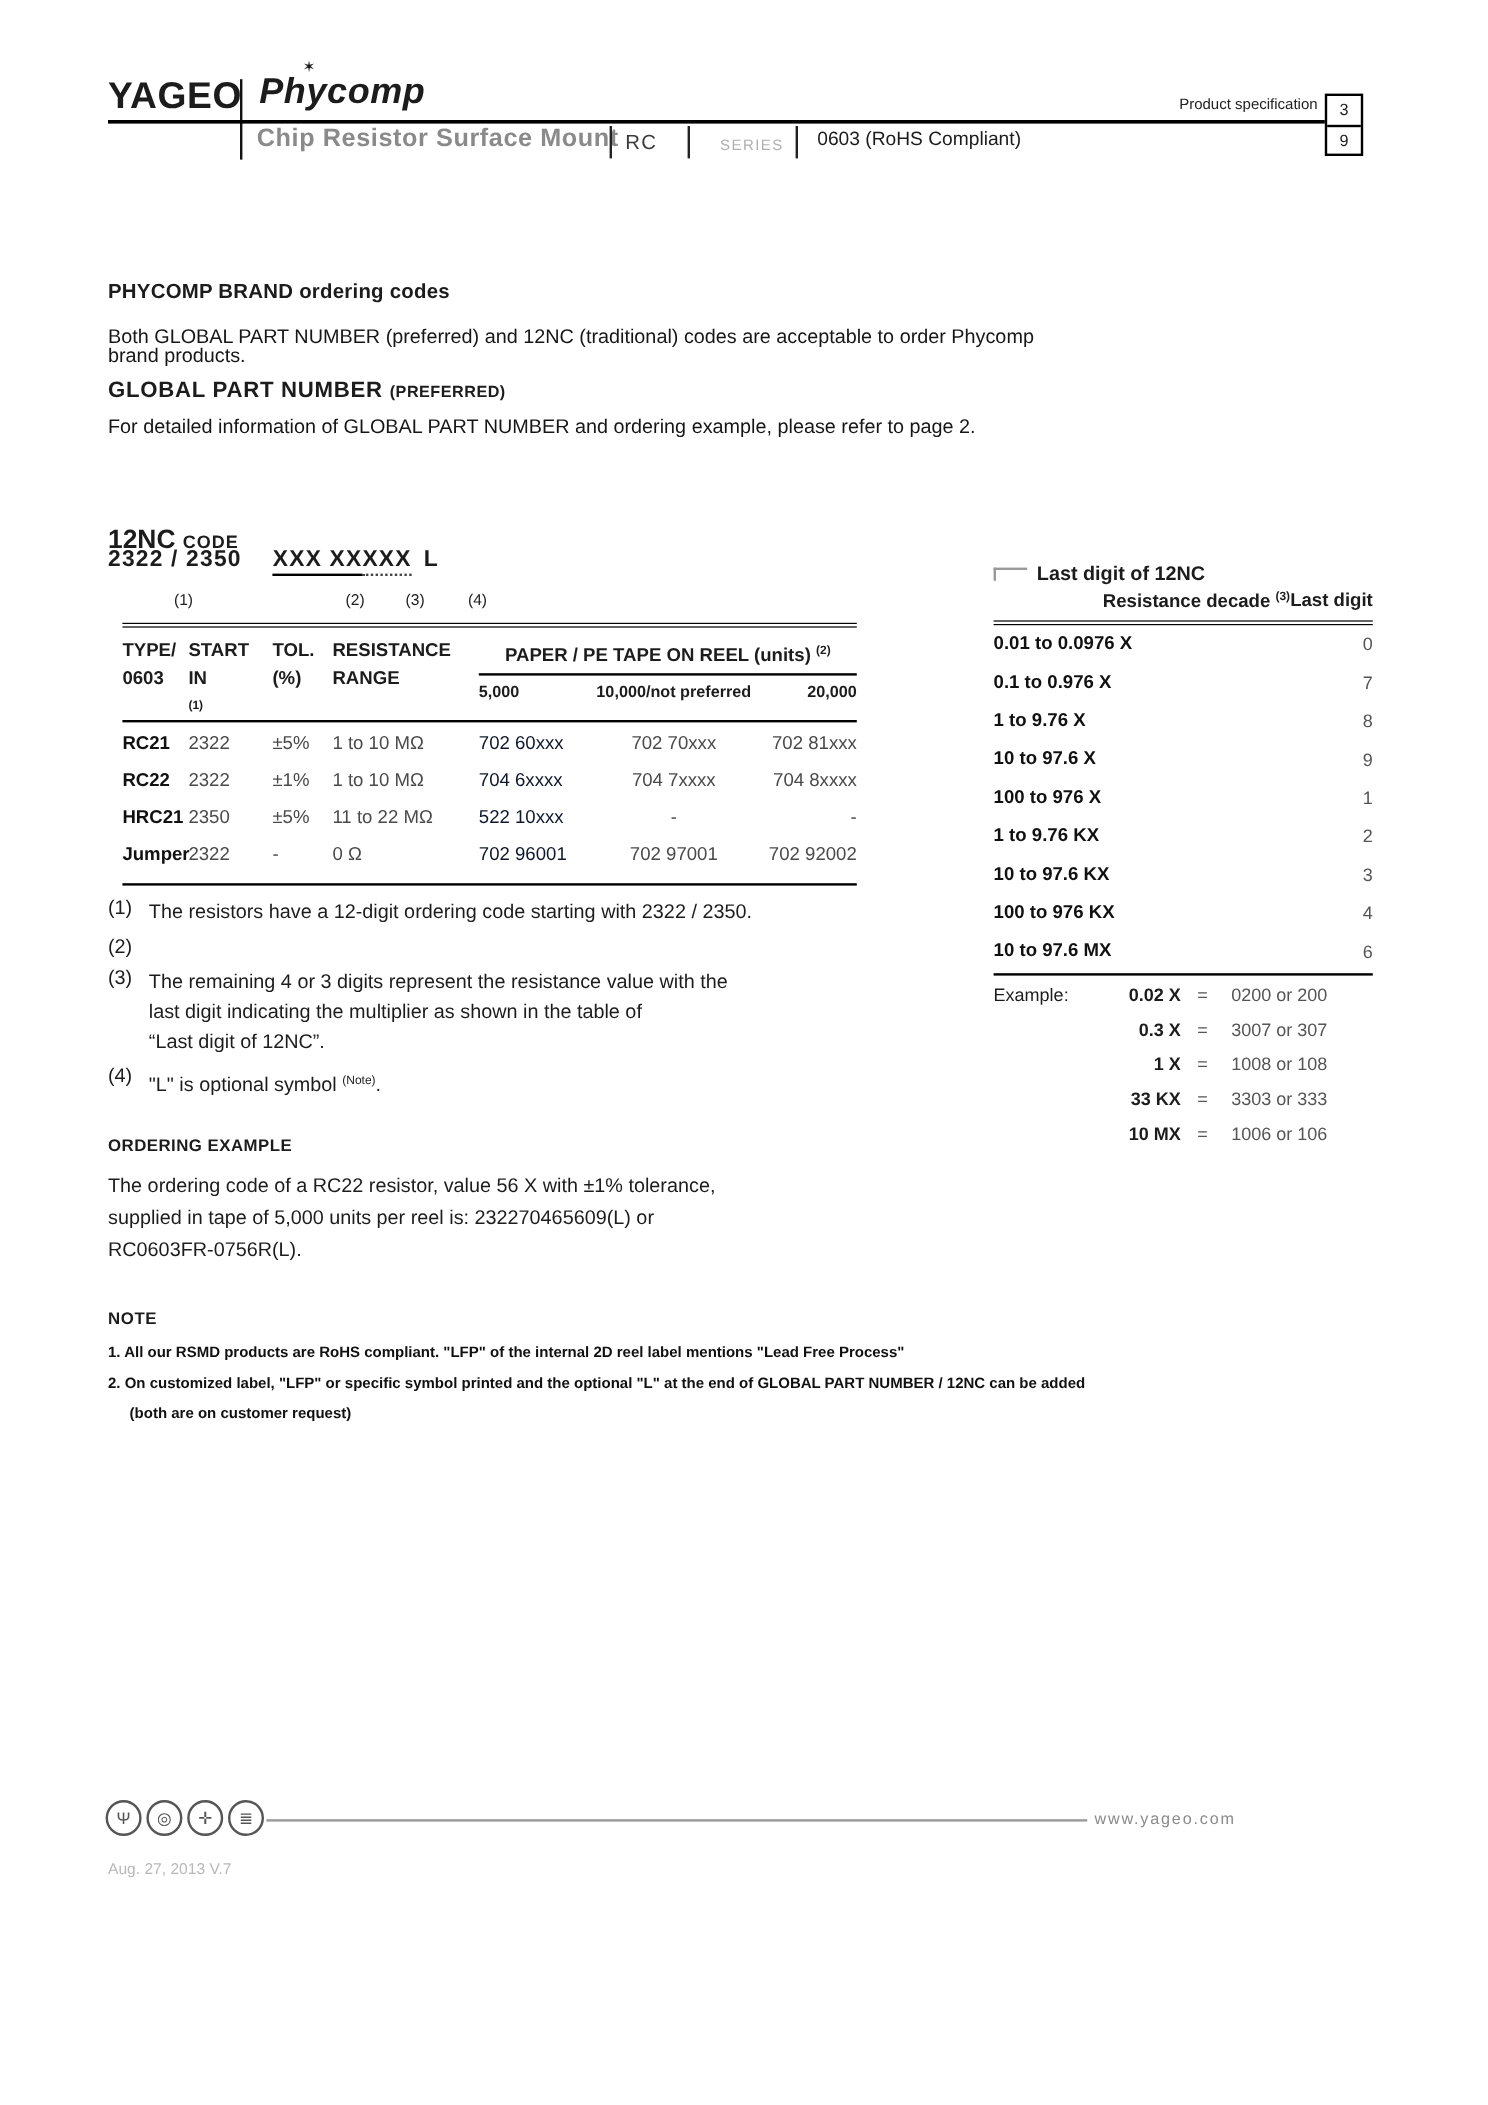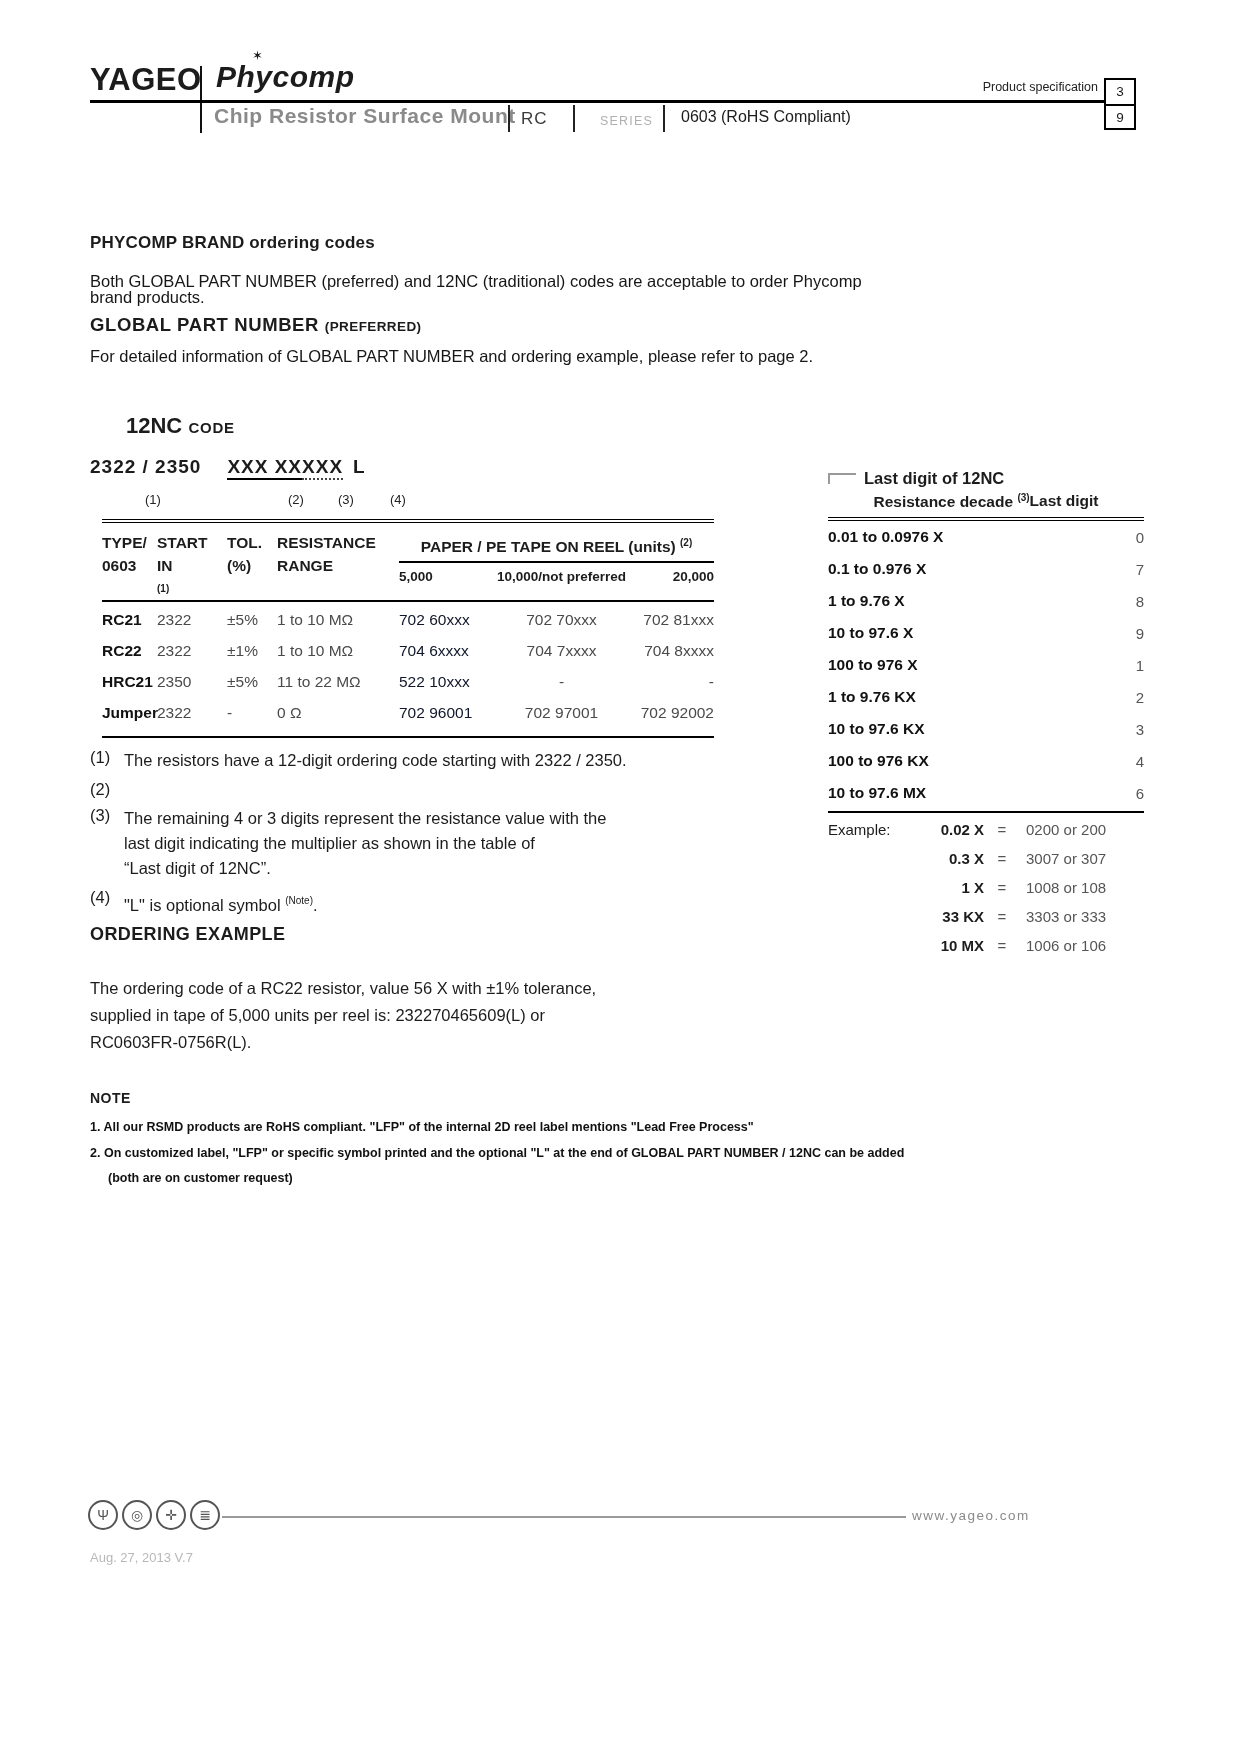--- a/index.html
+++ b/index.html
@@ -28,21 +28,21 @@
 
   
   .intro-h{left:90px;top:233px;font-size:17px;font-weight:700;letter-spacing:.2px;}
   .body-line{font-size:16.5px;color:#161616;}
   .il1{left:90px;top:272px;text-align:center;} .il2{left:90px;top:288px;}
   .gpn-h{left:90px;top:314px;font-size:18.5px;font-weight:700;letter-spacing:.6px;}
   .gpn-q{font-size:13.5px;font-weight:700;letter-spacing:.4px;}
   .gpn-b{left:90px;top:347px;}
 
   
-  .nch{left:90px;top:413px;font-size:22px;font-weight:700;margin-left:36px;}
+  .nch{left:90px;top:437px;font-size:22px;font-weight:700;}
   .nch-q{font-size:15px;font-weight:700;letter-spacing:.8px;}
   .codeline{left:90px;top:456px;font-size:19px;font-weight:700;letter-spacing:1px;}
   .seg-solid{margin-left:26px;border-bottom:2px solid #000;padding-bottom:1px;}
   .seg-dotted{border-bottom:2px dotted #444;padding-bottom:1px;}
   .code-l{margin-left:10px;}
   .marker{position:absolute;top:492px;font-size:13px;color:#222;}
   .mk1{left:145px;} .mk2{left:288px;} .mk3{left:338px;} .mk4{left:390px;}
 
   
   .mtable{left:90px;top:519px;width:612px;border-top:4px double #000;font-size:15.5px;margin-left:12px;}
@@ -60,35 +60,35 @@
   .c-r20{width:85px;text-align:right;color:#4a4a4a;}
 
   
   .fnotes{left:90px;top:748px;width:660px;font-size:16.5px;}
   .fn{margin-bottom:7px;display:flex;}
   .fn-m{width:34px;flex:none;}
   .fn-line{display:block;line-height:25px;}
   .fn-inline{line-height:25px;}
 
   
-  .oe-h{left:90px;top:924px;font-size:18px;font-weight:700;letter-spacing:.4px;}
+  .oe-h{left:90px;top:946px;font-size:14px;font-weight:700;letter-spacing:.4px;}
   .oe-p{left:90px;top:975px;font-size:16.5px;}
   .oe-p span{display:block;line-height:27px;}
 
   
   .note-h{left:90px;top:1090px;font-size:14px;font-weight:700;letter-spacing:.5px;}
   .note-i{font-size:12.5px;font-weight:700;color:#111;}
   .n1{left:90px;top:1120px;} .n2{left:90px;top:1146px;} .n2c{left:108px;top:1171px;}
 
   
   .ldt{left:828px;top:466px;width:316px;}
   .ldt-title{display:flex;font-size:16.5px;font-weight:600;line-height:24px;}
   .ldt-corner{width:26px;height:9px;border-top:2px solid #9a9a9a;border-left:2px solid #9a9a9a;
               margin:7px 8px 0 0;flex:none;}
-  .ldt-head{display:flex;justify-content:center;margin-top:2px;padding-bottom:6px;
+  .ldt-head{display:flex;justify-content:flex-end;margin-top:2px;padding-bottom:6px;
             border-bottom:4px double #000;font-size:15.5px;font-weight:600;}
   .ldt-row{display:flex;justify-content:space-between;height:32px;align-items:center;}
   .ld-dec{font-size:15.5px;font-weight:600;color:#111;}
   .ld-dig{font-size:15px;color:#555;}
   .ldt-rows{border-bottom:2px solid #000;padding-bottom:2px;}
   .ldt-ex{padding-top:2px;}
   .ex-row{display:flex;height:29px;align-items:center;font-size:15px;}
   .ex-label{width:92px;}
   .ex-val{width:64px;text-align:right;font-weight:600;}
   .ex-eq{width:36px;text-align:center;color:#555;}

